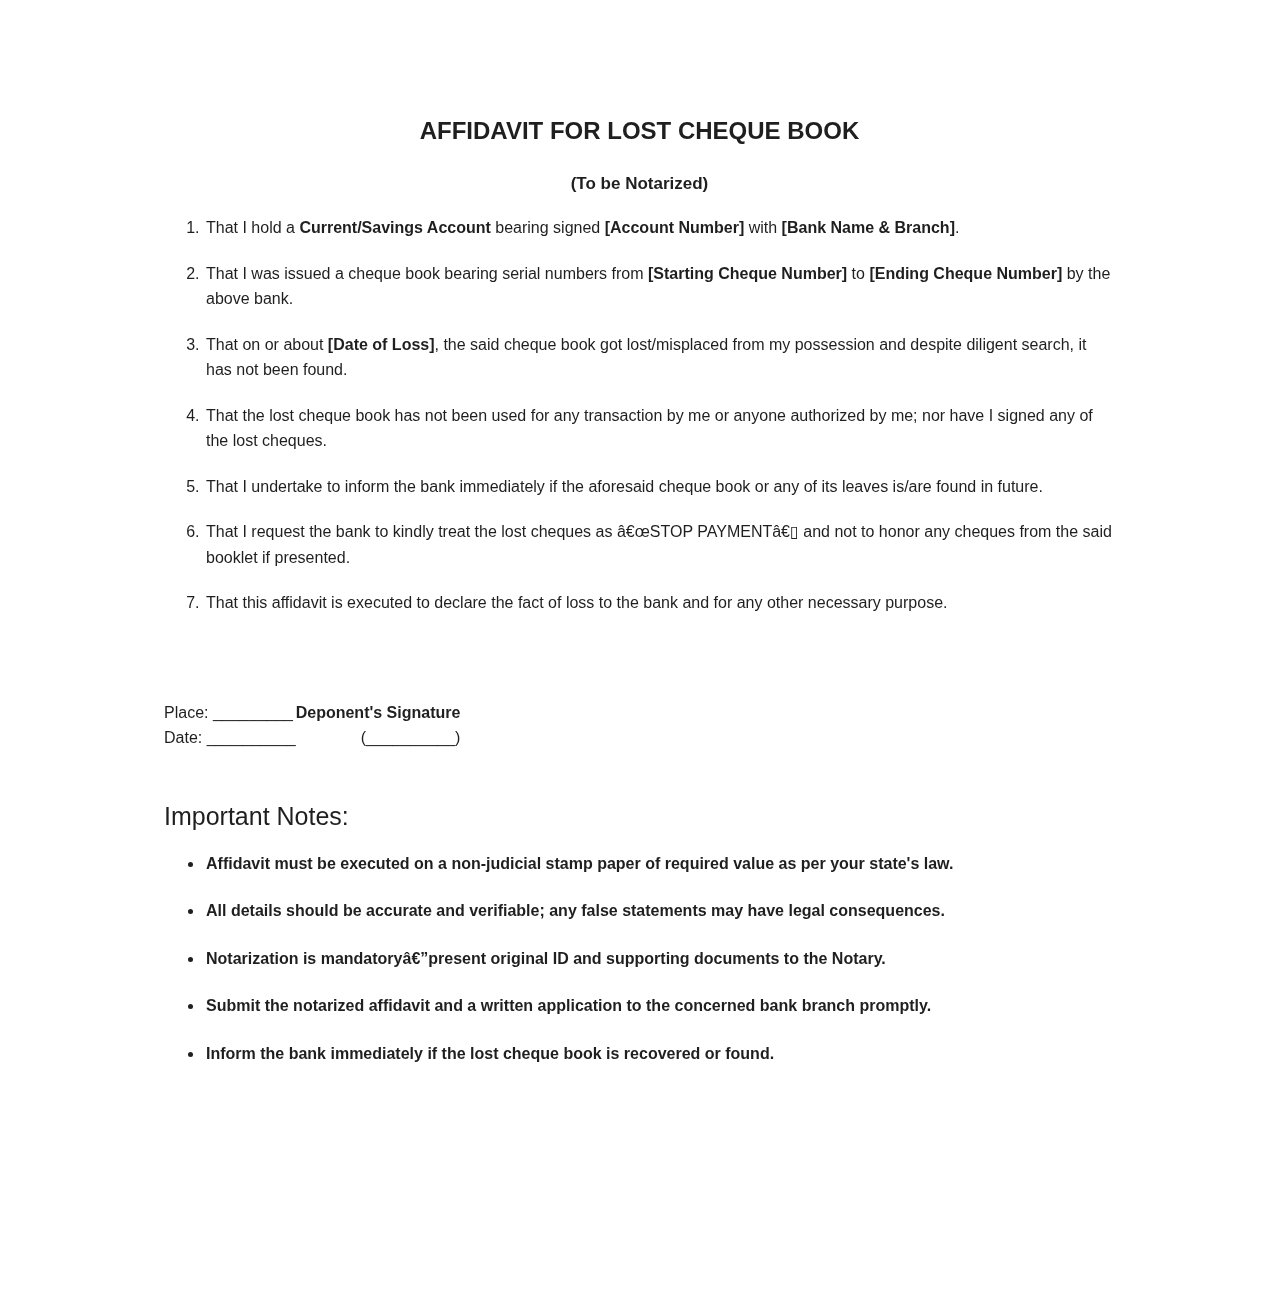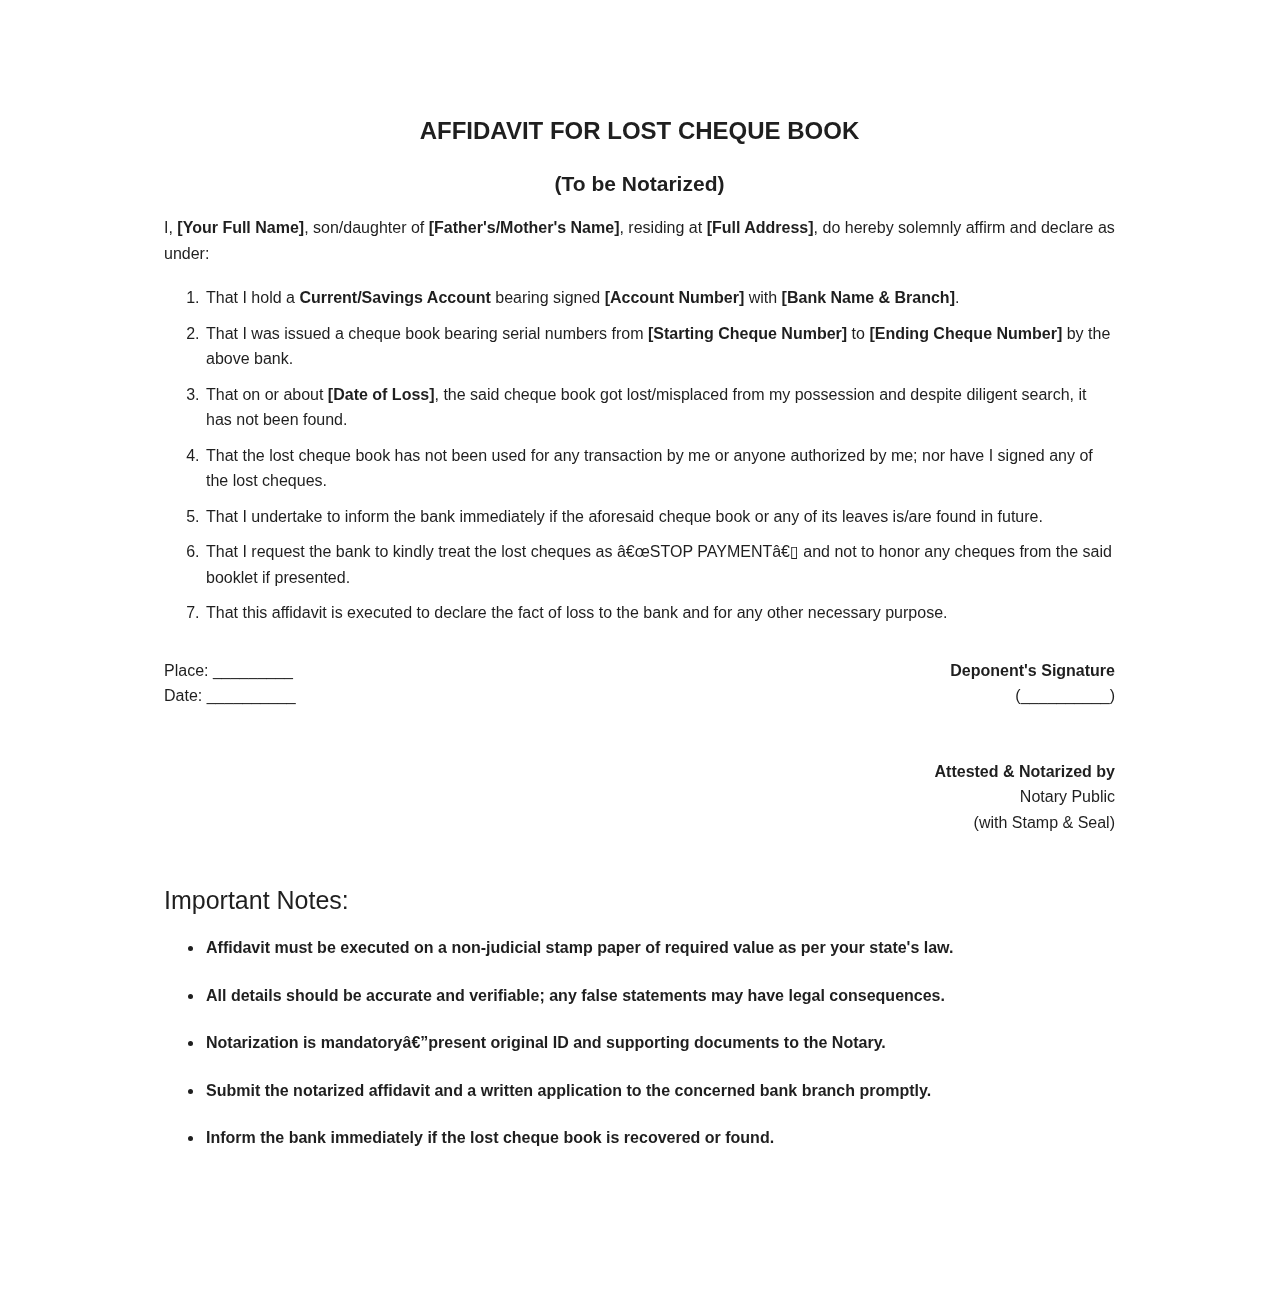--- a/index.html
+++ b/index.html
@@ -16,39 +16,38 @@
     color: #1f1f1f;
   }
   h1.title {
     font-size: 24px;
     line-height: 29px;
     font-weight: 700;
     text-align: center;
     margin: 0 0 27px 0;
   }
   h2.subtitle {
-    font-size: 21px;
+    font-size: 17px;
     line-height: 24px;
     font-weight: 700;
     text-align: center;
     margin: 0;
   }
   p.intro { margin: 19px 0 0 0; }
   ol.affirmations {
     margin: 19px 0 16px 0;
     padding-left: 40px;
   }
   ol.affirmations li { padding-left: 2px; }
-  ol.affirmations li + li { margin-top: 10px; }
+  ol.affirmations li + li { margin-top: 20px; }
   p.declaration { margin: 0; }
   .b { font-weight: 700; }
   .sig-row {
-    margin-top: 32px;
+    margin-top: 84px;
     display: flex;
-    justify-content: space-between;
     align-items: flex-start;
   }
   .sig-left div, .sig-right div { line-height: 25.5px; }
   .sig-right { text-align: right; }
   .attested {
     margin-top: 50px;
     text-align: right;
   }
   .attested div { line-height: 25.5px; }
   h3.notes-heading {
@@ -67,21 +66,20 @@
 </style>
 </head>
 <body>
 
 <div class="page">
 
   <h1 class="title">AFFIDAVIT FOR LOST CHEQUE BOOK</h1>
 
   <h2 class="subtitle">(To be Notarized)</h2>
 
-  <p class="intro"><span>I, </span><span class="b">[Your Full Name]</span><span>, son/daughter of </span><span class="b">[Father's/Mother's Name]</span><span>, residing at </span><span class="b">[Full Address]</span><span>, do hereby solemnly affirm and declare as under:</span></p>
 
   <ol class="affirmations">
     <li><span>That I hold a </span><span class="b">Current/Savings Account</span><span> bearing signed </span><span class="b">[Account Number]</span><span> with </span><span class="b">[Bank Name &amp; Branch]</span><span>.</span></li>
     <li><span>That I was issued a cheque book bearing serial numbers from </span><span class="b">[Starting Cheque Number]</span><span> to </span><span class="b">[Ending Cheque Number]</span><span> by the above bank.</span></li>
     <li><span>That on or about </span><span class="b">[Date of Loss]</span><span>, the said cheque book got lost/misplaced from my possession and despite diligent search, it has not been found.</span></li>
     <li><span>That the lost cheque book has not been used for any transaction by me or anyone authorized by me; nor have I signed any of the lost cheques.</span></li>
     <li><span>That I undertake to inform the bank immediately if the aforesaid cheque book or any of its leaves is/are found in future.</span></li>
     <li><span>That I request the bank to kindly treat the lost cheques as â€œSTOP PAYMENTâ€▯ and not to honor any cheques from the said booklet if presented.</span></li>
     <li><span>That this affidavit is executed to declare the fact of loss to the bank and for any other necessary purpose.</span></li>
   </ol>
@@ -91,25 +89,20 @@
     <div class="sig-left">
       <div><span>Place:</span> <span>_________</span></div>
       <div><span>Date:</span> <span>__________</span></div>
     </div>
     <div class="sig-right">
       <div class="b">Deponent's Signature</div>
       <div>(__________)</div>
     </div>
   </div>
 
-  <div class="attested">
-    <div class="b">Attested &amp; Notarized by</div>
-    <div>Notary Public</div>
-    <div>(with Stamp &amp; Seal)</div>
-  </div>
 
   <h3 class="notes-heading">Important Notes:</h3>
 
   <ul class="notes">
     <li>Affidavit must be executed on a non-judicial stamp paper of required value as per your state's law.</li>
     <li>All details should be accurate and verifiable; any false statements may have legal consequences.</li>
     <li>Notarization is mandatoryâ€”present original ID and supporting documents to the Notary.</li>
     <li>Submit the notarized affidavit and a written application to the concerned bank branch promptly.</li>
     <li>Inform the bank immediately if the lost cheque book is recovered or found.</li>
   </ul>

